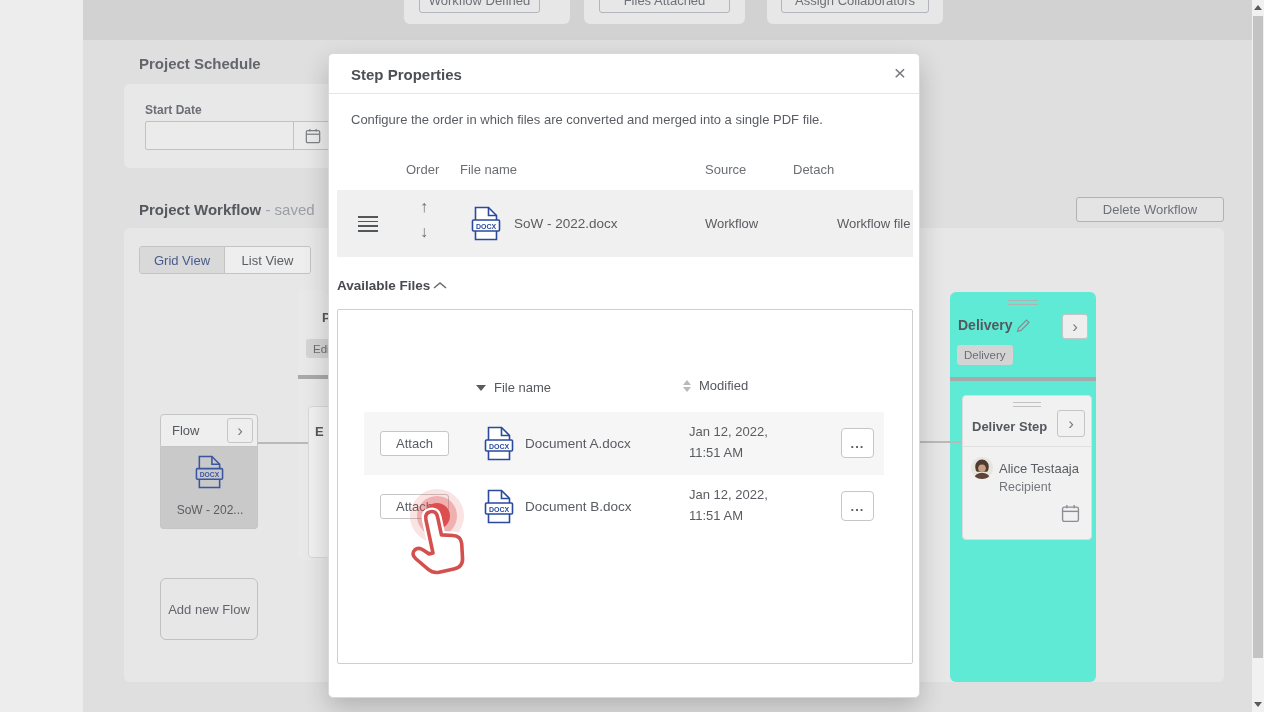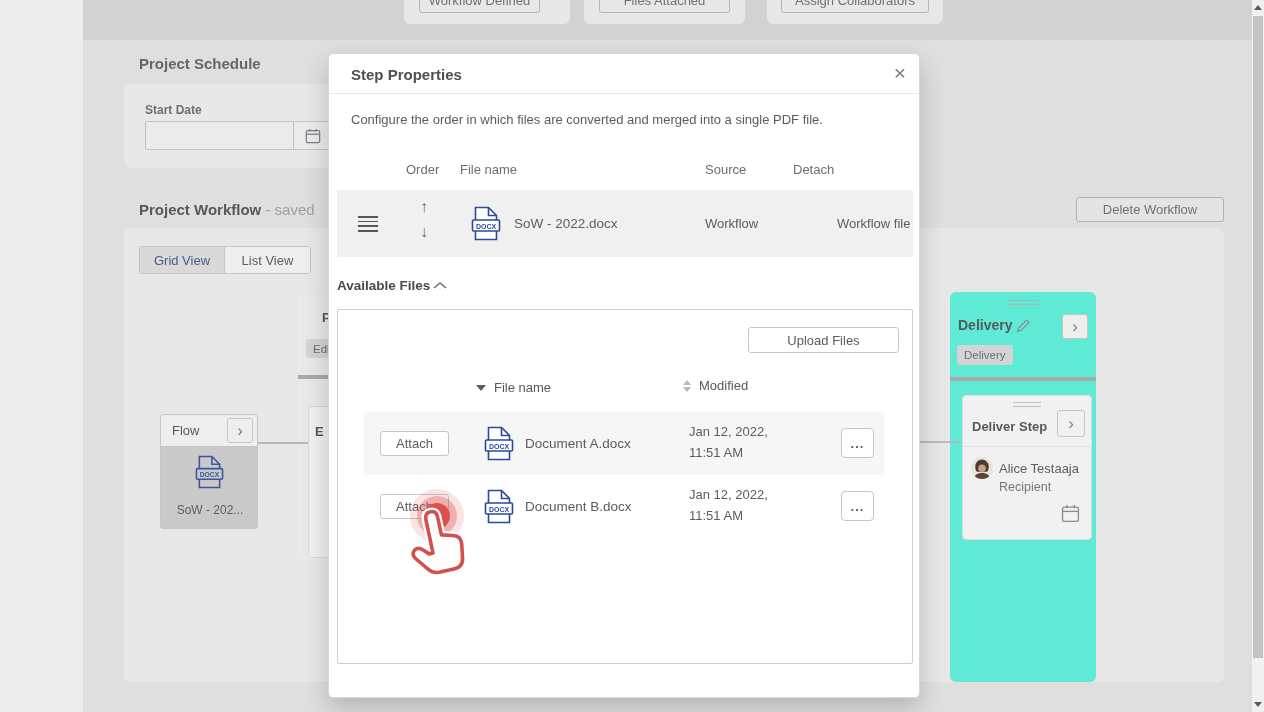--- a/index.html
+++ b/index.html
@@ -104,20 +104,21 @@
           <path d="M4.5 1.5 h13 l8 8 v24 h-21 z" fill="#c9c9c9" stroke="#3c55a0" stroke-width="1.6"></path>
           <path d="M17.5 1.5 v8 h8" fill="none" stroke="#3c55a0" stroke-width="1.6"></path>
           <rect x="1.5" y="14" width="27" height="11" rx="1" fill="#c9c9c9" stroke="#3c55a0" stroke-width="1.6"></rect>
           <text x="15" y="22.5" font-size="7" font-weight="bold" fill="#3c55a0" text-anchor="middle" font-family="Liberation Sans">DOCX</text>
         </svg>
         <div class="abs" style="left:0;top:56px;width:98px;text-align:center;font-size:12px;color:#5a5d62;">SoW - 202...</div>
       </div>
     </div>
     <div class="abs" style="left:134px;top:214px;width:50px;height:2px;background:#b9b9b9;"></div>
 
+    <button class="abs gbtn" style="left:36px;top:350px;width:98px;height:62px;border-radius:6px;border-color:#c1c1c1;color:#63666b;background:#e7e7e7;">Add new Flow</button>
 
     <div class="abs" style="left:826px;top:64px;width:146px;height:390px;background:#5eead4;border-radius:6px;">
       <div class="abs hline3" style="left:58px;top:8px;width:30px;height:6px;"></div>
       <div class="abs" style="left:8px;top:25px;font-size:14px;font-weight:700;color:#55585e;">Delivery</div>
       <svg class="abs" style="left:66px;top:26px;" width="15" height="15" viewBox="0 0 14 14">
         <path d="M1.5 12.5 l.9-3.2 7.4-7.4 2.3 2.3 -7.4 7.4 z" fill="none" stroke="#8a8d93" stroke-width="1.2"></path>
       </svg>
       <div class="chev abs" style="left:112px;top:22px;width:26px;height:25px;">
         <span>›</span>
       </div>
@@ -189,21 +190,20 @@
 
     <div class="abs" style="left:8px;top:224px;font-size:13.5px;font-weight:700;color:#474a4f;">Available Files</div>
     <div class="abs" style="left:100px;top:222px;width:22px;height:18px;display:flex;align-items:center;justify-content:center;cursor:pointer;">
       <svg width="16" height="9" viewBox="0 0 16 9">
         <polyline points="2,7 8,2 14,7" fill="none" stroke="#6b6e74" stroke-width="1.6"></polyline>
       </svg>
     </div>
 
     <div class="abs" style="left:8px;top:255px;width:576px;height:355px;border:1px solid #cfcfcf;border-radius:2px;background:#fff;">
 
-      <button class="mbtn abs" style="left:410px;top:17px;width:151px;height:26px;cursor:pointer;">Upload Files</button>
 
       <div class="abs" style="left:138px;top:70px;display:flex;align-items:center;gap:8px;cursor:pointer;">
         <span class="tri-down"></span>
         <span style="color:#55585d;">File name</span>
       </div>
       <div class="abs" style="left:345px;top:68px;display:flex;align-items:center;gap:8px;cursor:pointer;">
         <span style="display:flex;flex-direction:column;align-items:center;">
           <span class="tri-up-s"></span>
             <span class="tri-dn-s"></span>
         </span>

